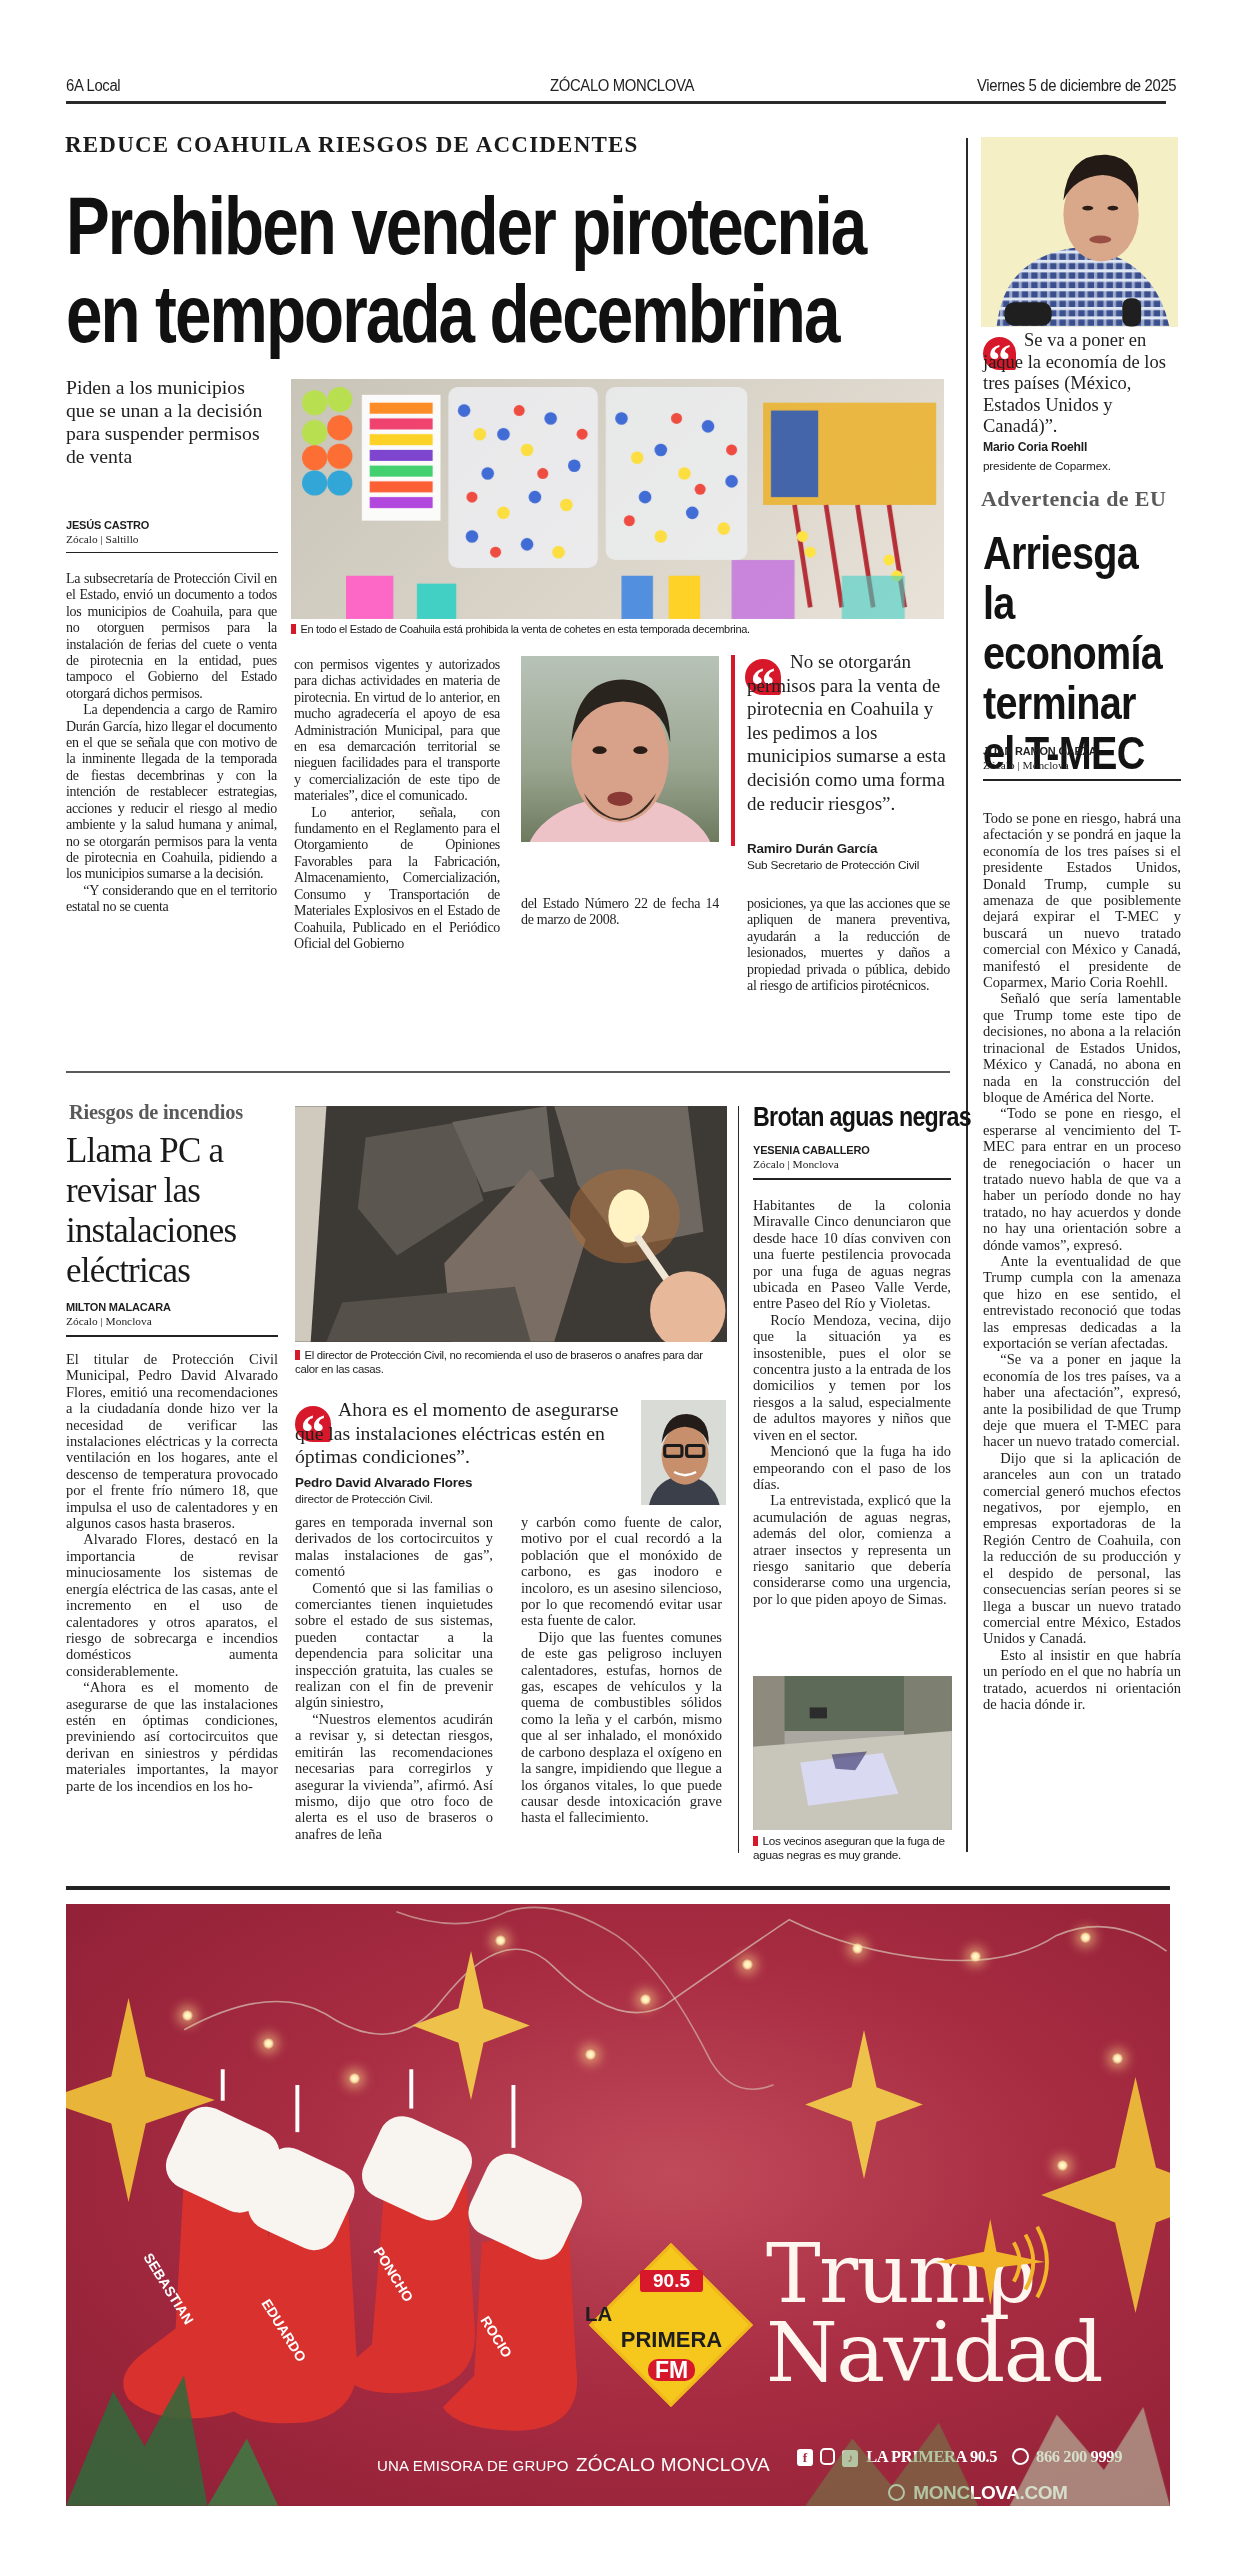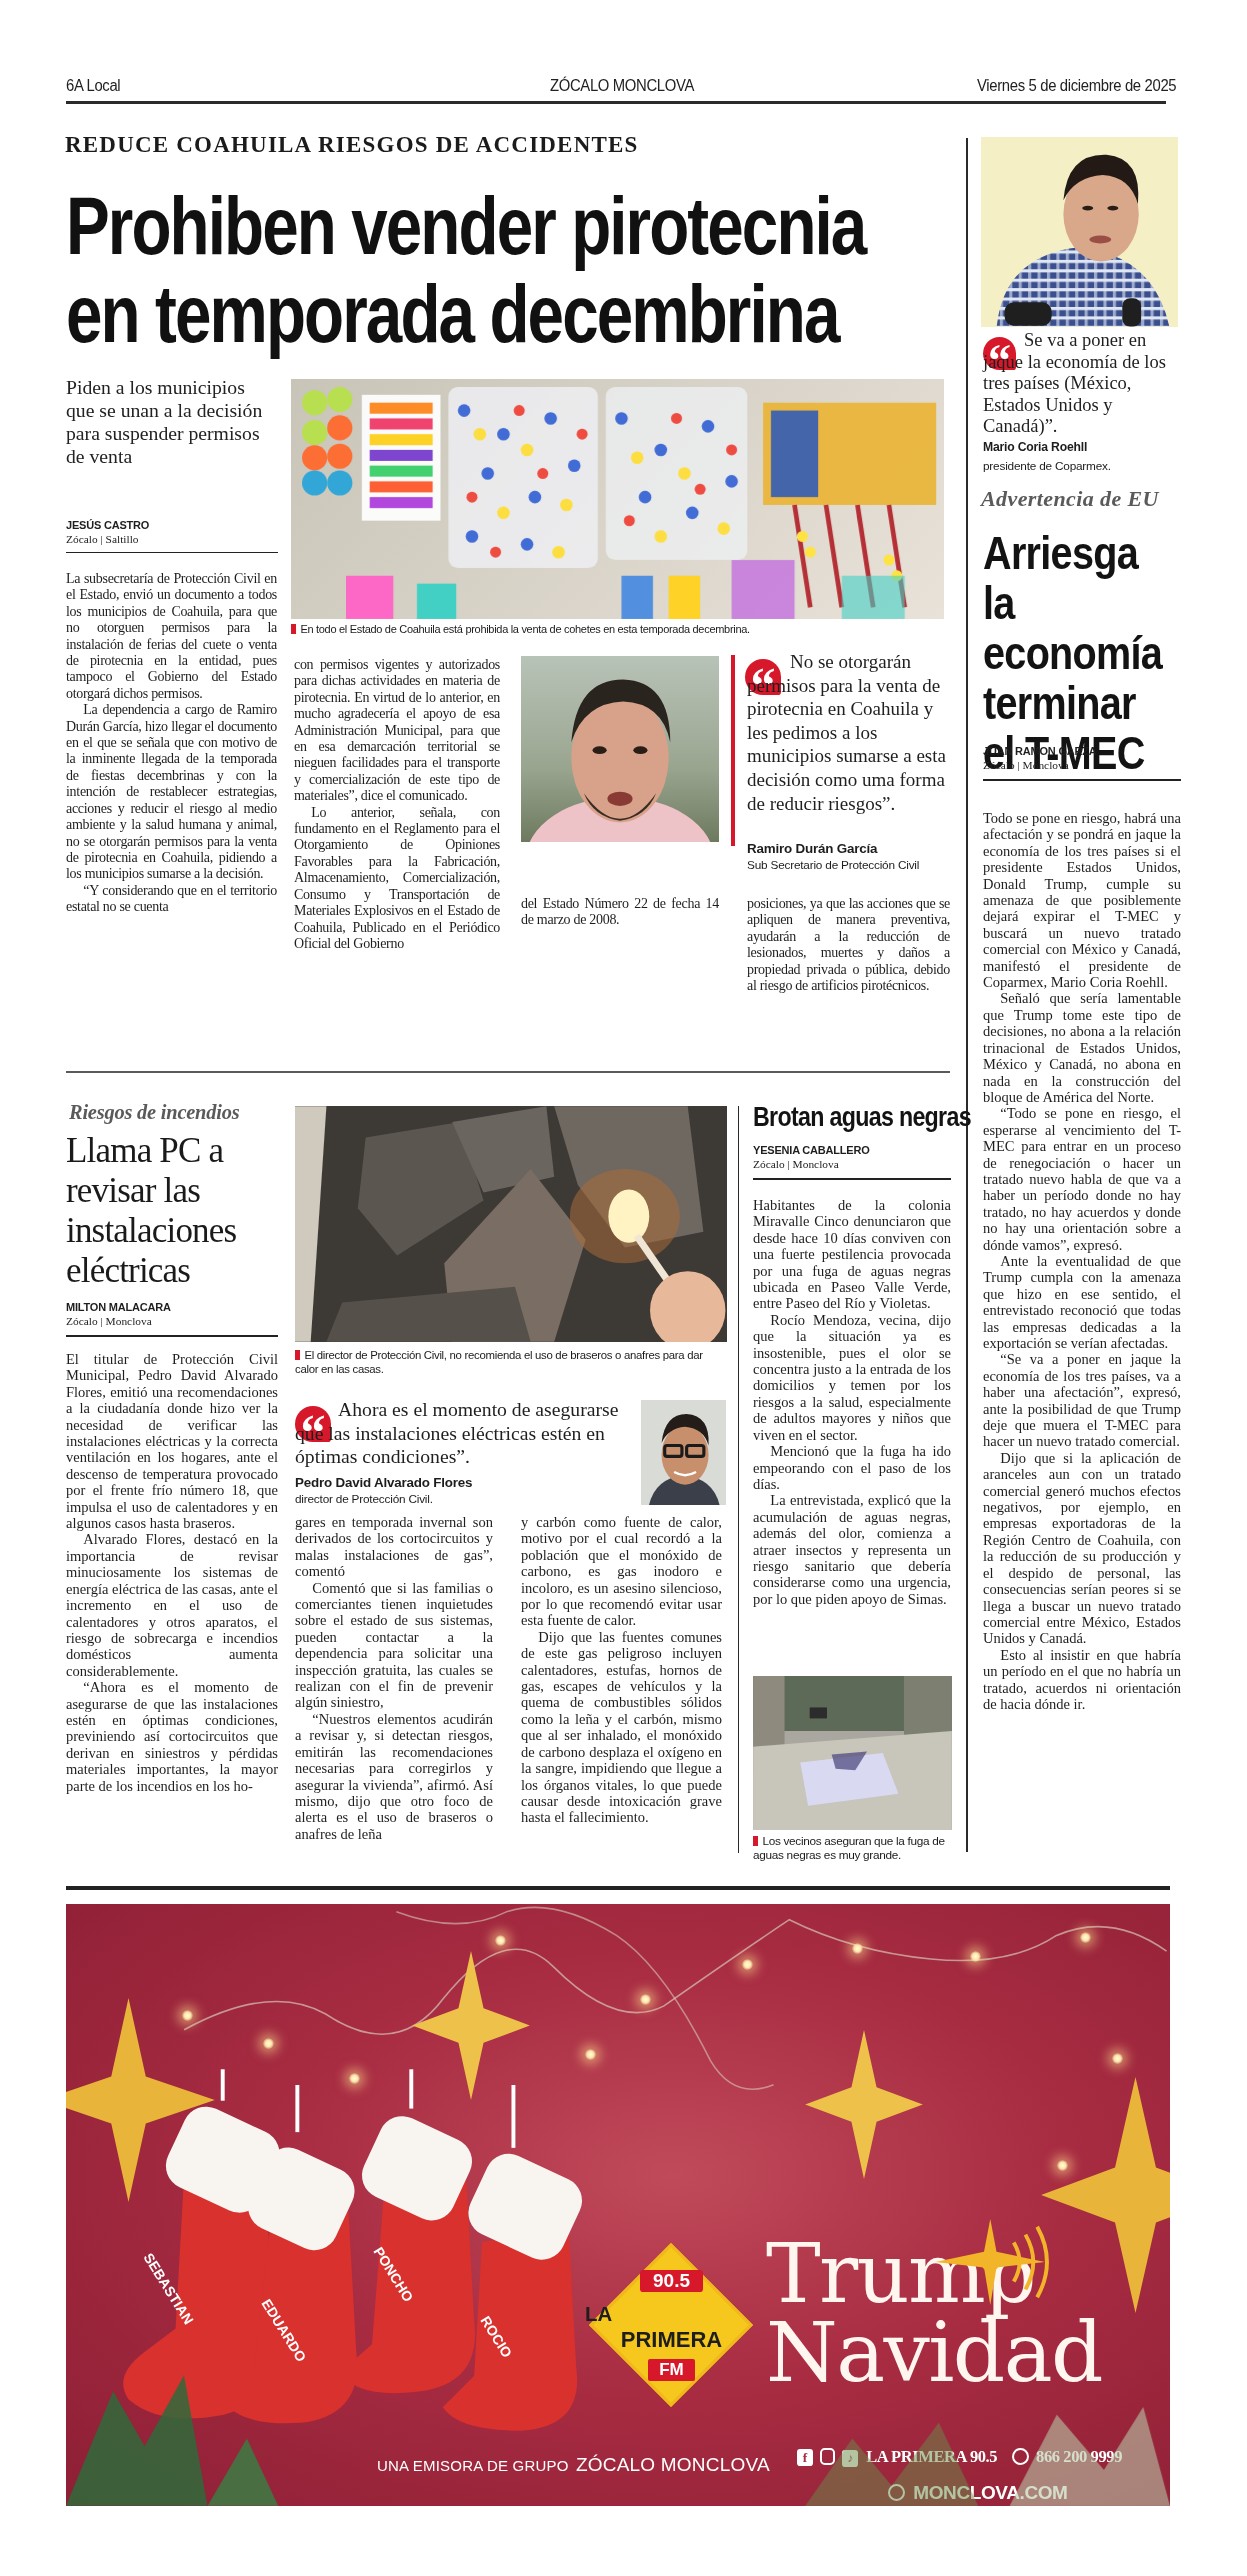--- a/index.html
+++ b/index.html
@@ -30,21 +30,21 @@
   .quote-mark { position: absolute; width: 36px; height: 36px; border-radius: 18px 18px 3.1px 18px; background: #d7182a; color: #fff; font-family: "Liberation Serif", serif; font-weight: 700; font-size: 50px; line-height: 52px; text-align: center; }
   .quote-text { font-family: "Liberation Serif", serif; color: #1f1f1f; }
   .quote-name { font-family: "Liberation Sans", sans-serif; font-weight: 700; letter-spacing: -0.2px; color: #1d1d1d; }
   .quote-role { font-family: "Liberation Sans", sans-serif; color: #1d1d1d; letter-spacing: -0.2px; }
 
   .vrule { position: absolute; width: 1.6px; background: #2a2a2a; }
   .hrule { position: absolute; height: 2.4px; background: #5a5a5a; }
 
   .photo { position: absolute; overflow: hidden; }
 
-  .section-kicker { font-family: "Liberation Serif", serif; font-weight: 700; color: #5a5a5a; font-style: italic; }
+  .section-kicker { font-family: "Liberation Serif", serif; font-weight: 700; color: #5a5a5a; }
   .sub-head-serif { font-family: "Liberation Serif", serif; color: #1a1a1a; }
   .sub-head-sans { font-family: "Liberation Sans", sans-serif; font-weight: 700; color: #131313; }
 
   
   .ad { position: absolute; left: 66px; top: 1904px; width: 1104px; height: 602px; overflow: hidden;
         background: radial-gradient(ellipse at 55% 45%, #c04a5a 0%, #a82c42 45%, #8d1f35 100%); }
   .ad-feliz { position: absolute; left: 700px; top: 330px; font-family: "DejaVu Serif", serif; font-size: 82px; line-height: 79px; color: #fff6ef; letter-spacing: -1.6px; }
   .ad-contact { position: absolute; left: 731px; top: 543px; font-family: Liberation Serif, serif; font-weight: 700; color: #fff; font-size: 16.5px; letter-spacing: -0.4px; }
   .stocking { position: absolute; }
   .stocking-name { position: absolute; font-family: "Liberation Sans", sans-serif; font-weight: 700; color: #fff; font-size: 14px; letter-spacing: 0px; }
@@ -392,21 +392,21 @@
   <div class="stocking-name" style="left:88px;top:346px;transform:rotate(58deg);transform-origin:left top">SEBASTIAN</div>
   <div class="stocking-name" style="left:206px;top:392px;transform:rotate(58deg);transform-origin:left top">EDUARDO</div>
   <div class="stocking-name" style="left:318px;top:340px;transform:rotate(58deg);transform-origin:left top">PONCHO</div>
   <div class="stocking-name" style="left:425px;top:409px;transform:rotate(58deg);transform-origin:left top">ROCIO</div>
 
   <div class="abs" style="left:519px;top:335px;width:173px;height:173px">
     <div class="abs" style="left:28px;top:28px;width:116px;height:116px;background:#f6c81e;transform:rotate(45deg);border:3.1px solid #f0b81a"></div>
     <div class="abs" style="left:55px;top:31px;width:63px;height:22px;background:#d7182a;border-radius:3.1px;color:#fff;font-family:'Liberation Sans',sans-serif;font-weight:700;font-size:19px;text-align:center;line-height:22px">90.5</div>
     <div class="abs" style="left:0;top:64px;width:173px;text-align:left;font-family:'Liberation Sans',sans-serif;font-weight:700;font-size:20.4px;color:#1e1e1e">LA</div>
     <div class="abs" style="left:0;top:88px;width:173px;text-align:center;font-family:'Liberation Sans',sans-serif;font-weight:700;font-size:22px;color:#1e1e1e">PRIMERA</div>
-    <div class="abs" style="left:63px;top:120px;width:47px;height:22px;background:#d7182a;border-radius:2px;color:#fff;font-family:'Liberation Sans',sans-serif;font-weight:700;font-size:17px;text-align:center;line-height:22px">FM</div>
+    <div class="abs" style="left:63px;top:120px;width:47px;height:22px;background:#d7182a;border-radius:10px;color:#fff;font-family:'Liberation Sans',sans-serif;font-weight:700;font-size:23px;text-align:center;line-height:22px">FM</div>
   </div>
 
   <div class="ad-feliz">
     <div>Trump</div>
     <div>Navidad</div>
   </div>
   <svg class="abs" style="left:869px;top:315px" width="134" height="86" viewBox="0 0 170 110">
     <polygon points="70,0 78,42 140,55 78,62 70,110 62,62 0,55 62,42" fill="#f2b52a"></polygon>
     <circle cx="70" cy="55" r="12" fill="#f2b52a"></circle>
     <path d="M100 30 Q115 55 100 80" stroke="#f2b52a" stroke-width="5" fill="none"></path>

